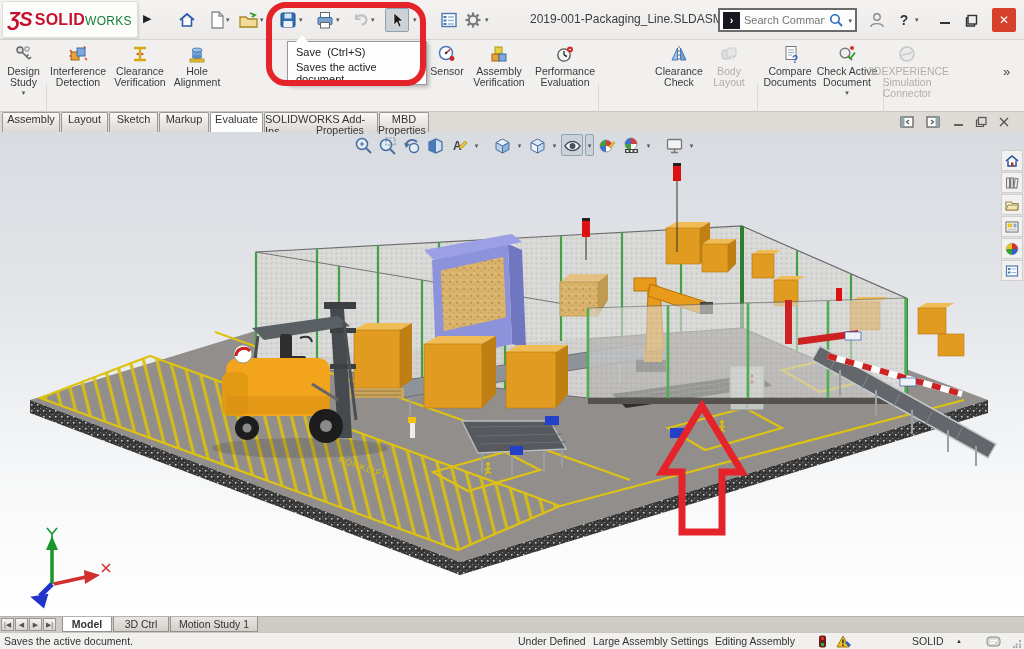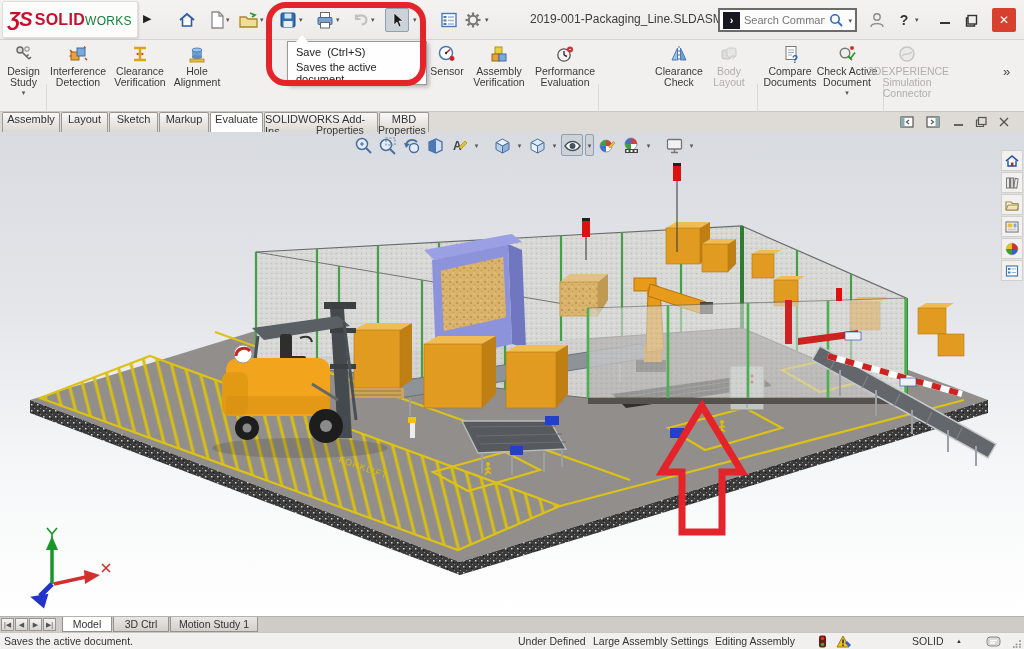--- a/index.html
+++ b/index.html
@@ -47,21 +47,21 @@
 #hud{position:absolute;left:352px;top:2px;z-index:5;display:flex;align-items:center;gap:2px}
 .hudbtn{width:22px;height:22px;display:flex;align-items:center;justify-content:center}
 .hudcar{width:9px;height:22px;display:flex;align-items:center;justify-content:center}
 .hudgap{width:6px}
 #taskpane{position:absolute;right:1px;top:18px;z-index:5;display:flex;flex-direction:column;gap:1px}
 .tpbtn{width:22px;height:21px;background:#f2f1ef;border:1px solid #d2d0cd;display:flex;align-items:center;justify-content:center}
 
 #bottombar{position:absolute;left:0;top:616px;width:1024px;height:16px;background:#cfccc7;border-top:1px solid #b5b2ad}
 .navbtn{position:absolute;top:1px;width:13px;height:13px;background:linear-gradient(#f4f3f1,#d8d5d0);border:1px solid #999690;display:flex;align-items:center;justify-content:center;font-size:7px;color:#555}
 .btab{position:absolute;top:0;height:15px;display:flex;align-items:center;justify-content:center;font-size:10.5px;color:#333;background:linear-gradient(#e9e7e3,#d3d0cb);border:1px solid #94918c;border-top:none}
-.btab.active{background:#fff;font-weight:normal}
+.btab.active{background:#fff;font-weight:bold}
 
 #statusbar{position:absolute;left:0;top:632px;width:1024px;height:17px;background:#f1f0ee;border-top:1px solid #c9c7c4;font-size:10.5px;color:#333}
 #statusbar .sitem{position:absolute;top:2px;white-space:nowrap}
 svg{display:block}
 </style>
 </head>
 <body>
 
 <div id="app">
 

